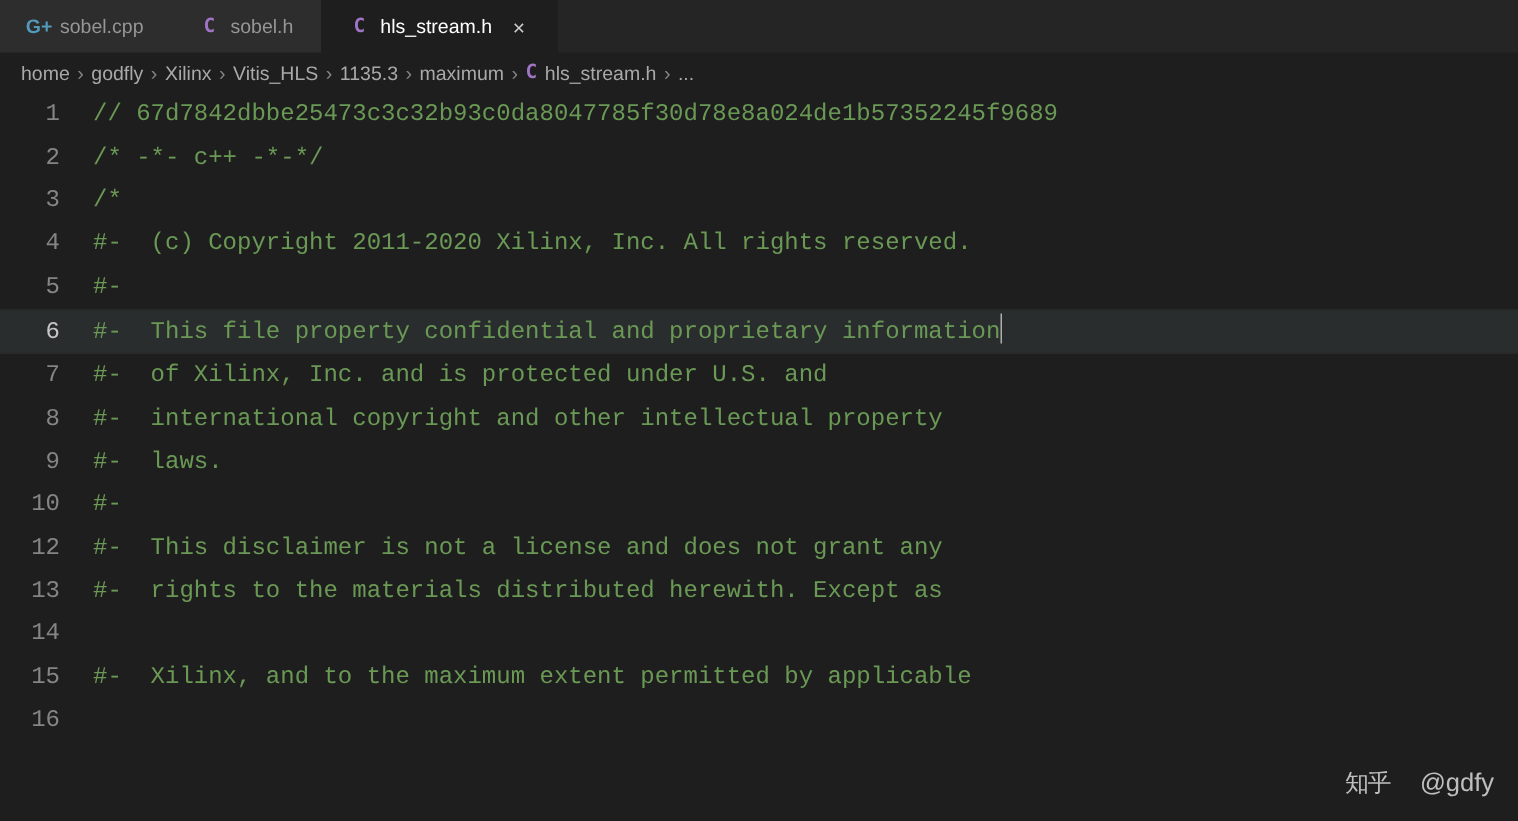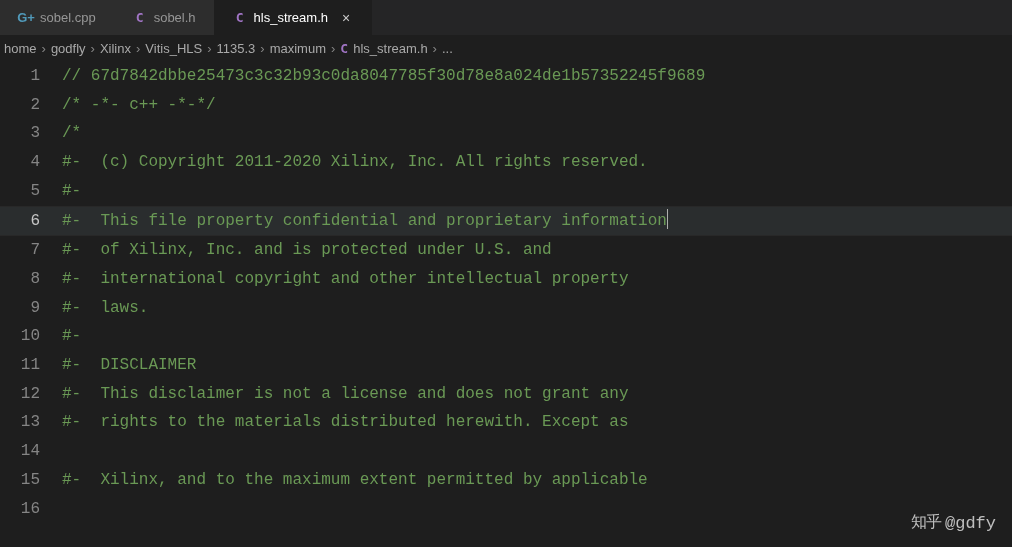--- a/index.html
+++ b/index.html
@@ -50,21 +50,21 @@
       display: flex;
       align-items: center;
       justify-content: center;
       margin-left: 4px;
       font-size: 14px;
       color: #cccccc;
     }
     .breadcrumb {
       display: flex;
       align-items: center;
-      padding: 4px 4px;
+      padding: 4px 14px;
       font-size: 13px;
       color: #cccccc;
       height: 27px;
       gap: 3px;
     }
     .breadcrumb-item {
       color: #a9a9a9;
       cursor: pointer;
     }
     .breadcrumb-sep {
@@ -114,24 +114,23 @@
       margin-bottom: 3px;
     }
     .watermark {
       position: absolute;
       bottom: 14px;
       right: 16px;
       color: #d0d0d0;
       font-size: 17px;
       font-weight: 500;
       display: flex;
-      align-items: flex-end;
-      gap: 4px;
+      align-items: flex-start;
+      gap: 20px;
       opacity: 0.9;
-      font-family: Liberation Mono, monospace;
     }
     .zhihu-icon {
       font-size: 16px;
       letter-spacing: -1px;
       color: #d0d0d0;
     }
   </style>
 </head>
 <body>
 
@@ -203,24 +202,20 @@
     </div>
     <div class="line">
       <div class="gutter">9</div>
       <div class="code"><span class="comment">#-  laws.</span></div>
     </div>
     <div class="line">
       <div class="gutter">10</div>
       <div class="code"><span class="comment">#-</span></div>
     </div>
     <div class="line">
-      <div class="gutter">11</div>
-      <div class="code"><span class="comment">#-  DISCLAIMER</span></div>
-    </div>
-    <div class="line">
       <div class="gutter">12</div>
       <div class="code"><span class="comment">#-  This disclaimer is not a license and does not grant any</span></div>
     </div>
     <div class="line">
       <div class="gutter">13</div>
       <div class="code"><span class="comment">#-  rights to the materials distributed herewith. Except as</span></div>
     </div>
     <div class="line">
       <div class="gutter">14</div>
     </div>

